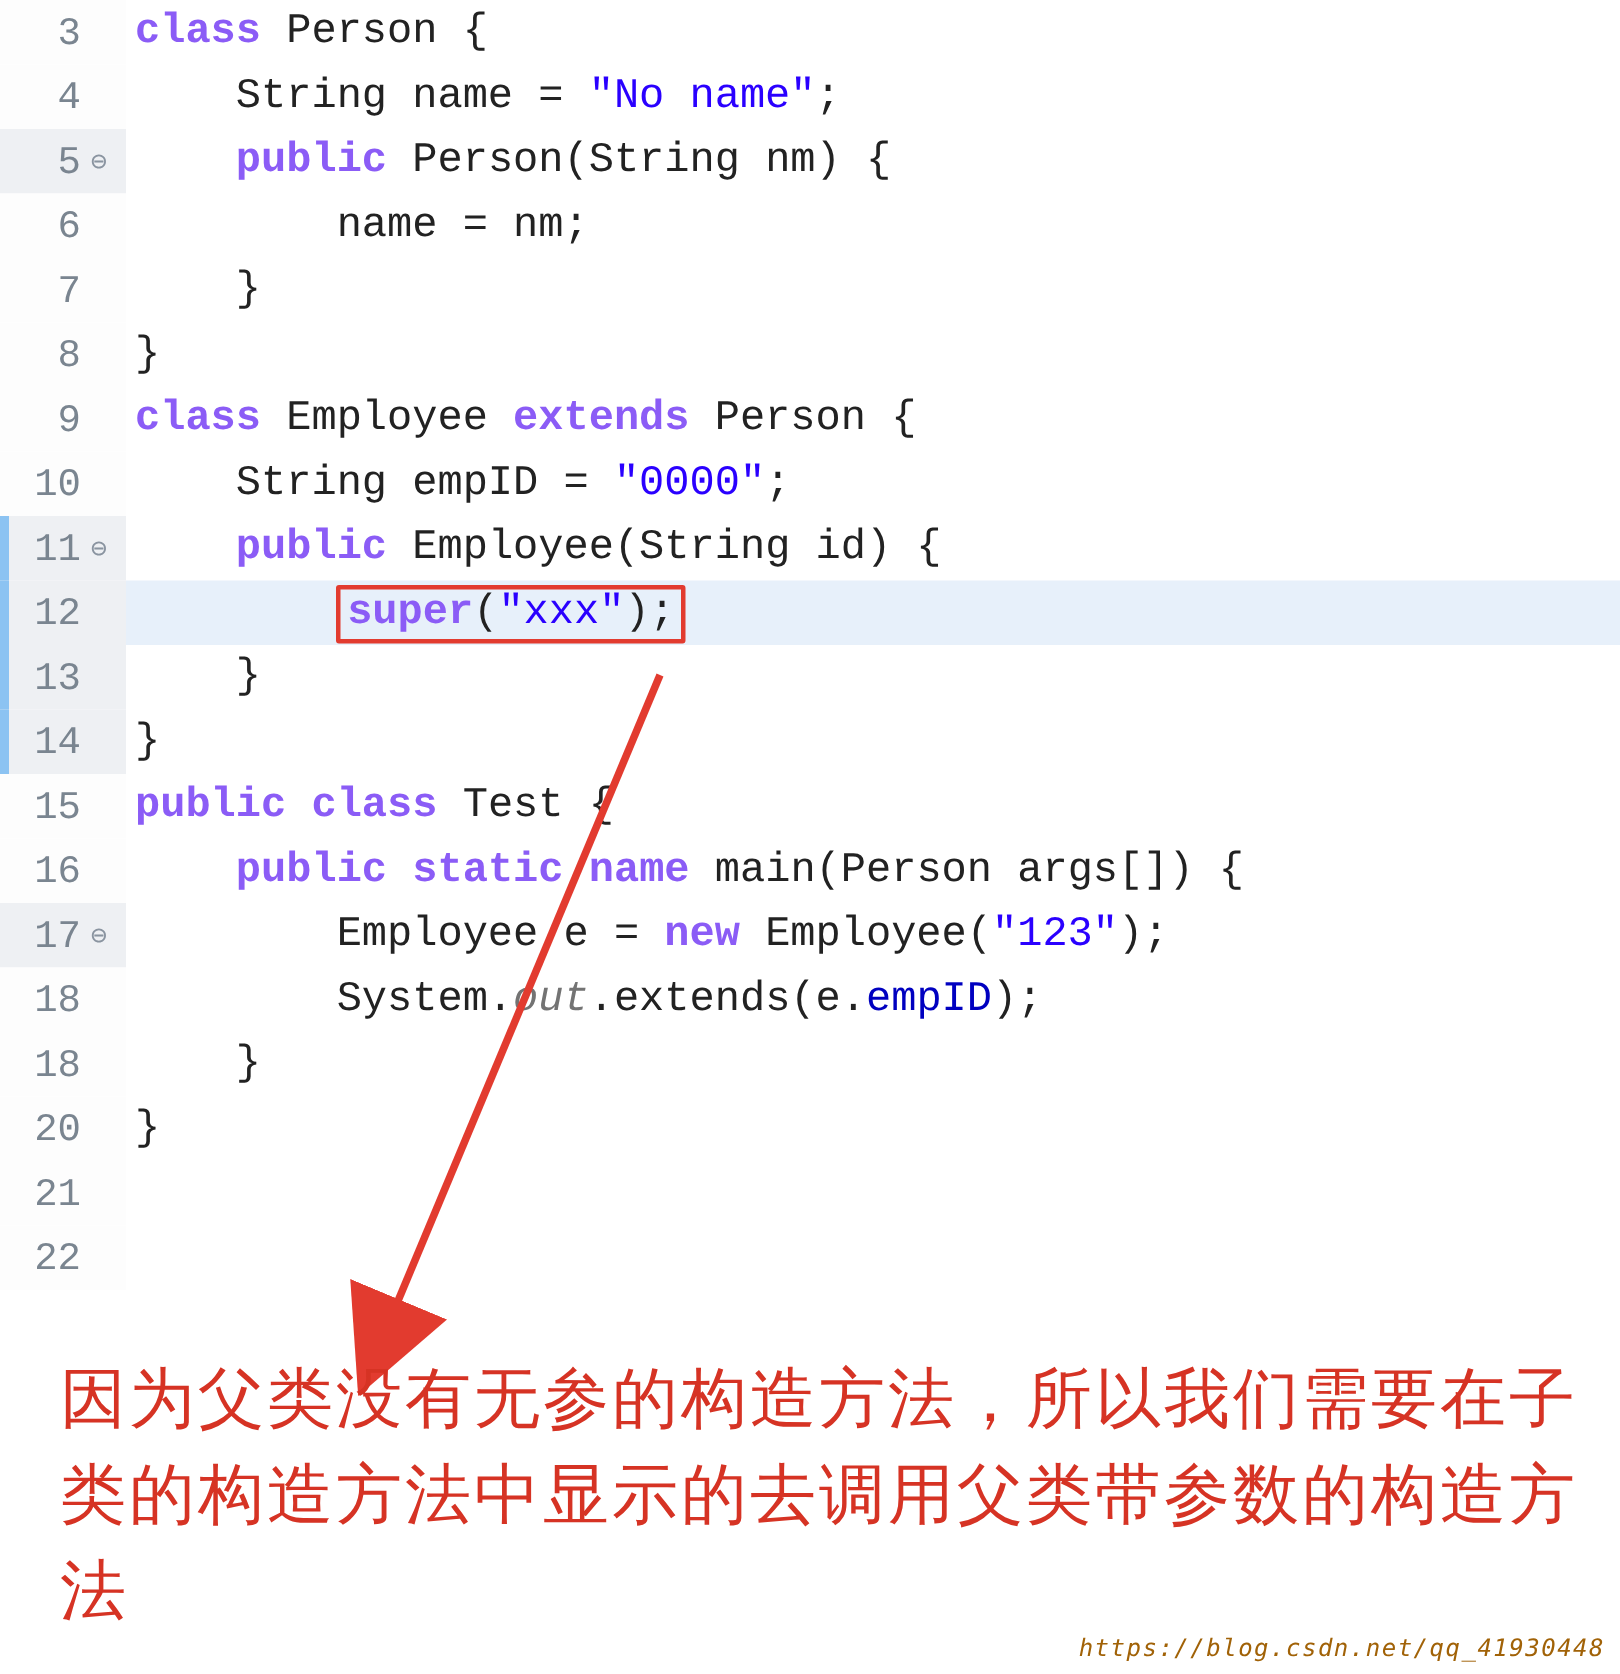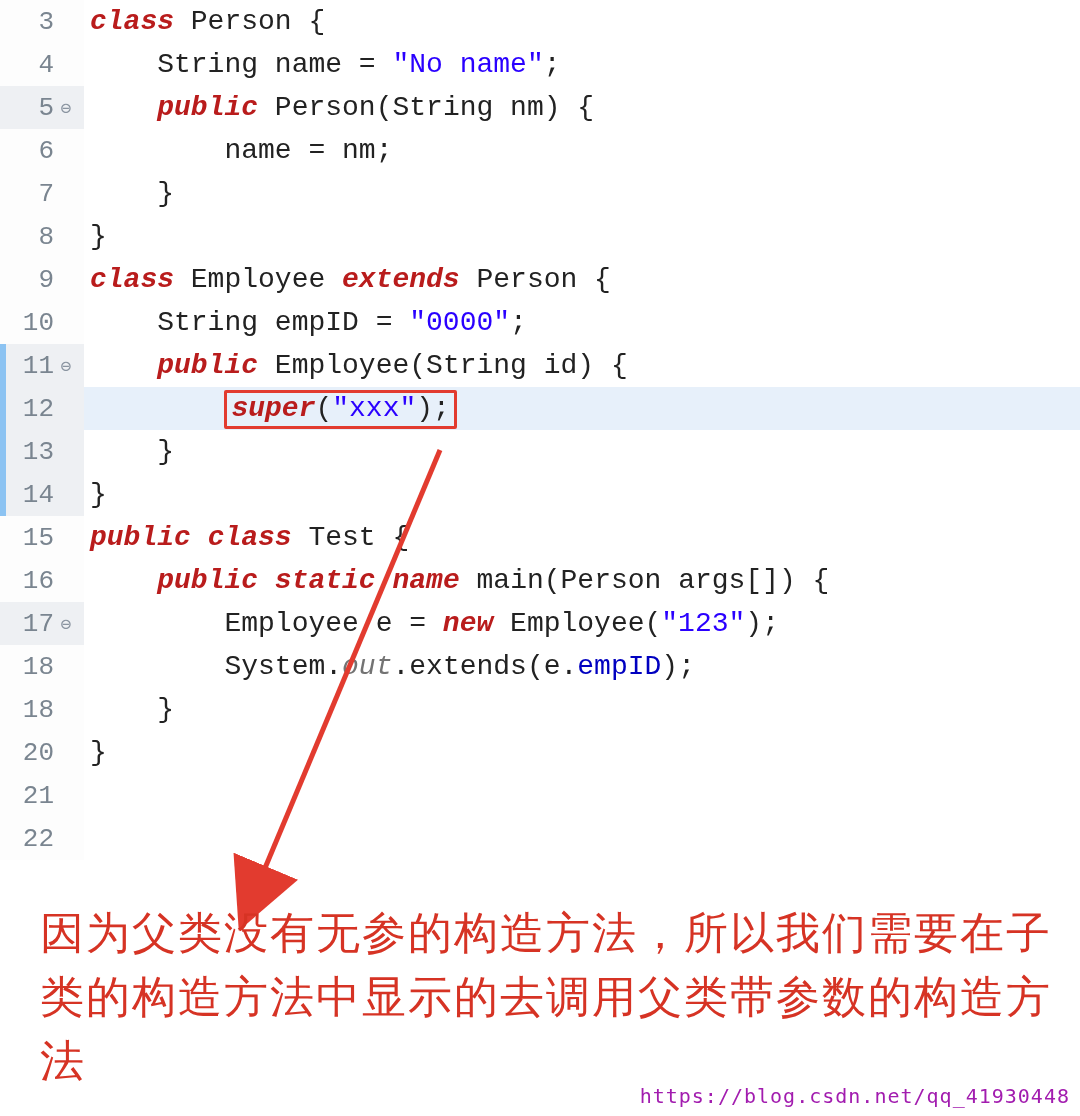--- a/index.html
+++ b/index.html
@@ -55,21 +55,21 @@
     position: relative;
   }
   .code-row {
     height: 43px;
     line-height: 43px;
     white-space: pre;
     padding-left: 6px;
     position: relative;
   }
   .code-row.hl { background: #e7f0fa; }
-  .kw { color: #b91c1c; font-weight: bold; font-style: italic; }
+  .kw { color: #8b5cf6; font-weight: bold; }
   .plain { color: #222; }
   .str { color: #2a00ff; }
   .field { color: #0000c0; }
   .static-it { color: #737373; font-style: italic; }
   .boxed {
     border: 3px solid #e23b2f;
     padding: 0 4px 2px 4px;
     border-radius: 2px;
   }
   .annotation {
@@ -81,23 +81,24 @@
     font-size: 44px;
     line-height: 1.45;
     color: #d63324;
     letter-spacing: 2px;
   }
   .watermark {
     position: absolute;
     right: 10px;
     bottom: 8px;
     font-family: "SimSun", monospace;
-    font-size: 20px;
-    color: #a21caf;
+    font-size: 16px;
+    color: #a16207;
     letter-spacing: 1px;
+    font-style: italic;
   }
   svg.arrow {
     position: absolute;
     left: 0; top: 0;
     pointer-events: none;
   }
 </style>
 </head>
 <body>
 

